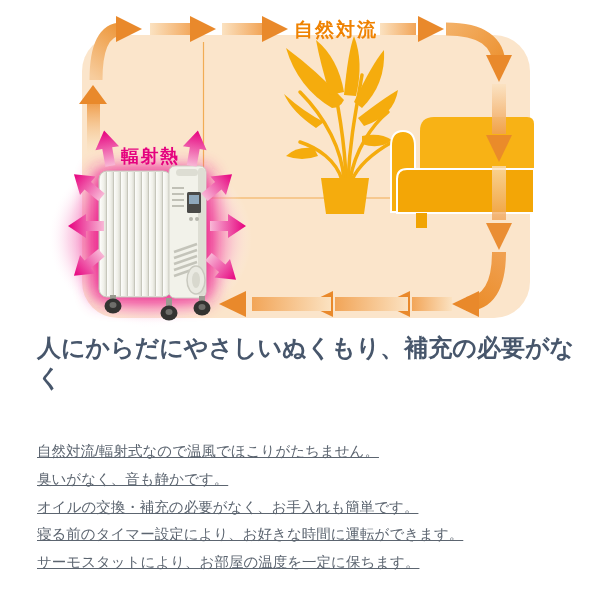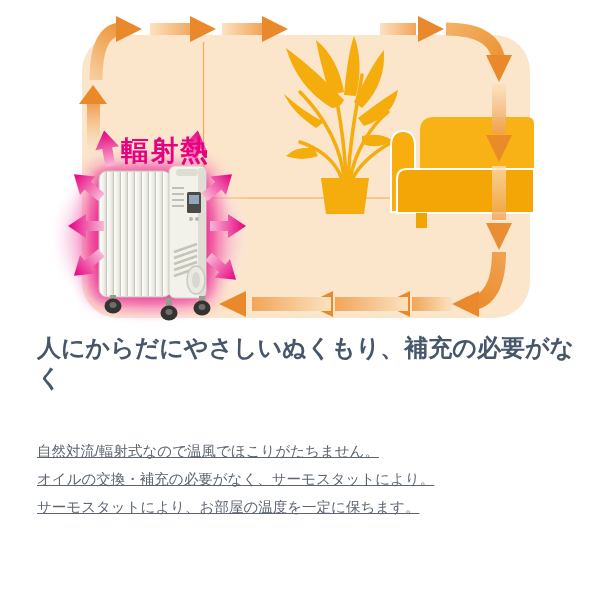--- a/index.html
+++ b/index.html
@@ -9,21 +9,21 @@
   }
   .page{position:relative;width:600px;height:600px;background:#fff;}
   .illustration{position:absolute;left:0;top:0;width:600px;height:332px;}
   .illustration svg{position:absolute;left:0;top:0;}
   .diagram-label{position:absolute;font-weight:bold;white-space:nowrap;}
   .label-convection{
     left:294px;top:17px;font-size:19px;letter-spacing:2px;
     color:var(--accent-orange,#EF8201);
   }
   .label-radiant{
-    left:121px;top:132px;font-size:28px;letter-spacing:1.5px;
+    left:121px;top:144px;font-size:18px;letter-spacing:1.5px;
     color:var(--accent-magenta,#E5017F);
     font-family:Liberation Serif, serif;
   }
   .headline{
     position:absolute;left:37px;top:333px;width:540px;
     font-size:24px;font-weight:bold;line-height:30px;
     color:var(--headline-color,#47566B);
   }
   .features{
     position:absolute;left:37px;top:438px;width:540px;
@@ -210,26 +210,29 @@
         <use href="#parrow" transform="translate(192,164) rotate(10)"></use>
         <use href="#parrow" transform="translate(100,196) rotate(-50)"></use>
         <use href="#parrow" transform="translate(102,226) rotate(-90)"></use>
         <use href="#parrow" transform="translate(100,254) rotate(-130)"></use>
         <use href="#parrow" transform="translate(206,196) rotate(50)"></use>
         <use href="#parrow" transform="translate(212,226) rotate(90)"></use>
         <use href="#parrow" transform="translate(210,258) rotate(130)"></use>
       </g>
     </svg>
 
+    <div class="diagram-label label-convection">自然対流</div>
     <div class="diagram-label label-radiant">輻射熱</div>
   </div>
 
   <div class="headline">
     <div>人にからだにやさしいぬくもり、補充の必要がなく</div>
   </div>
 
   <div class="features">
     <div class="feature-line">自然対流/輻射式なので温風でほこりがたちません。</div>
-    <div class="feature-line">オイルの交換・補充の必要がなく、サーモスタットにより。</div>
+    <div class="feature-line">臭いがなく、音も静かです。</div>
+    <div class="feature-line">オイルの交換・補充の必要がなく、お手入れも簡単です。</div>
+    <div class="feature-line">寝る前のタイマー設定により、お好きな時間に運転ができます。</div>
     <div class="feature-line">サーモスタットにより、お部屋の温度を一定に保ちます。</div>
   </div>
 
 </div>
 
 </body></html>

